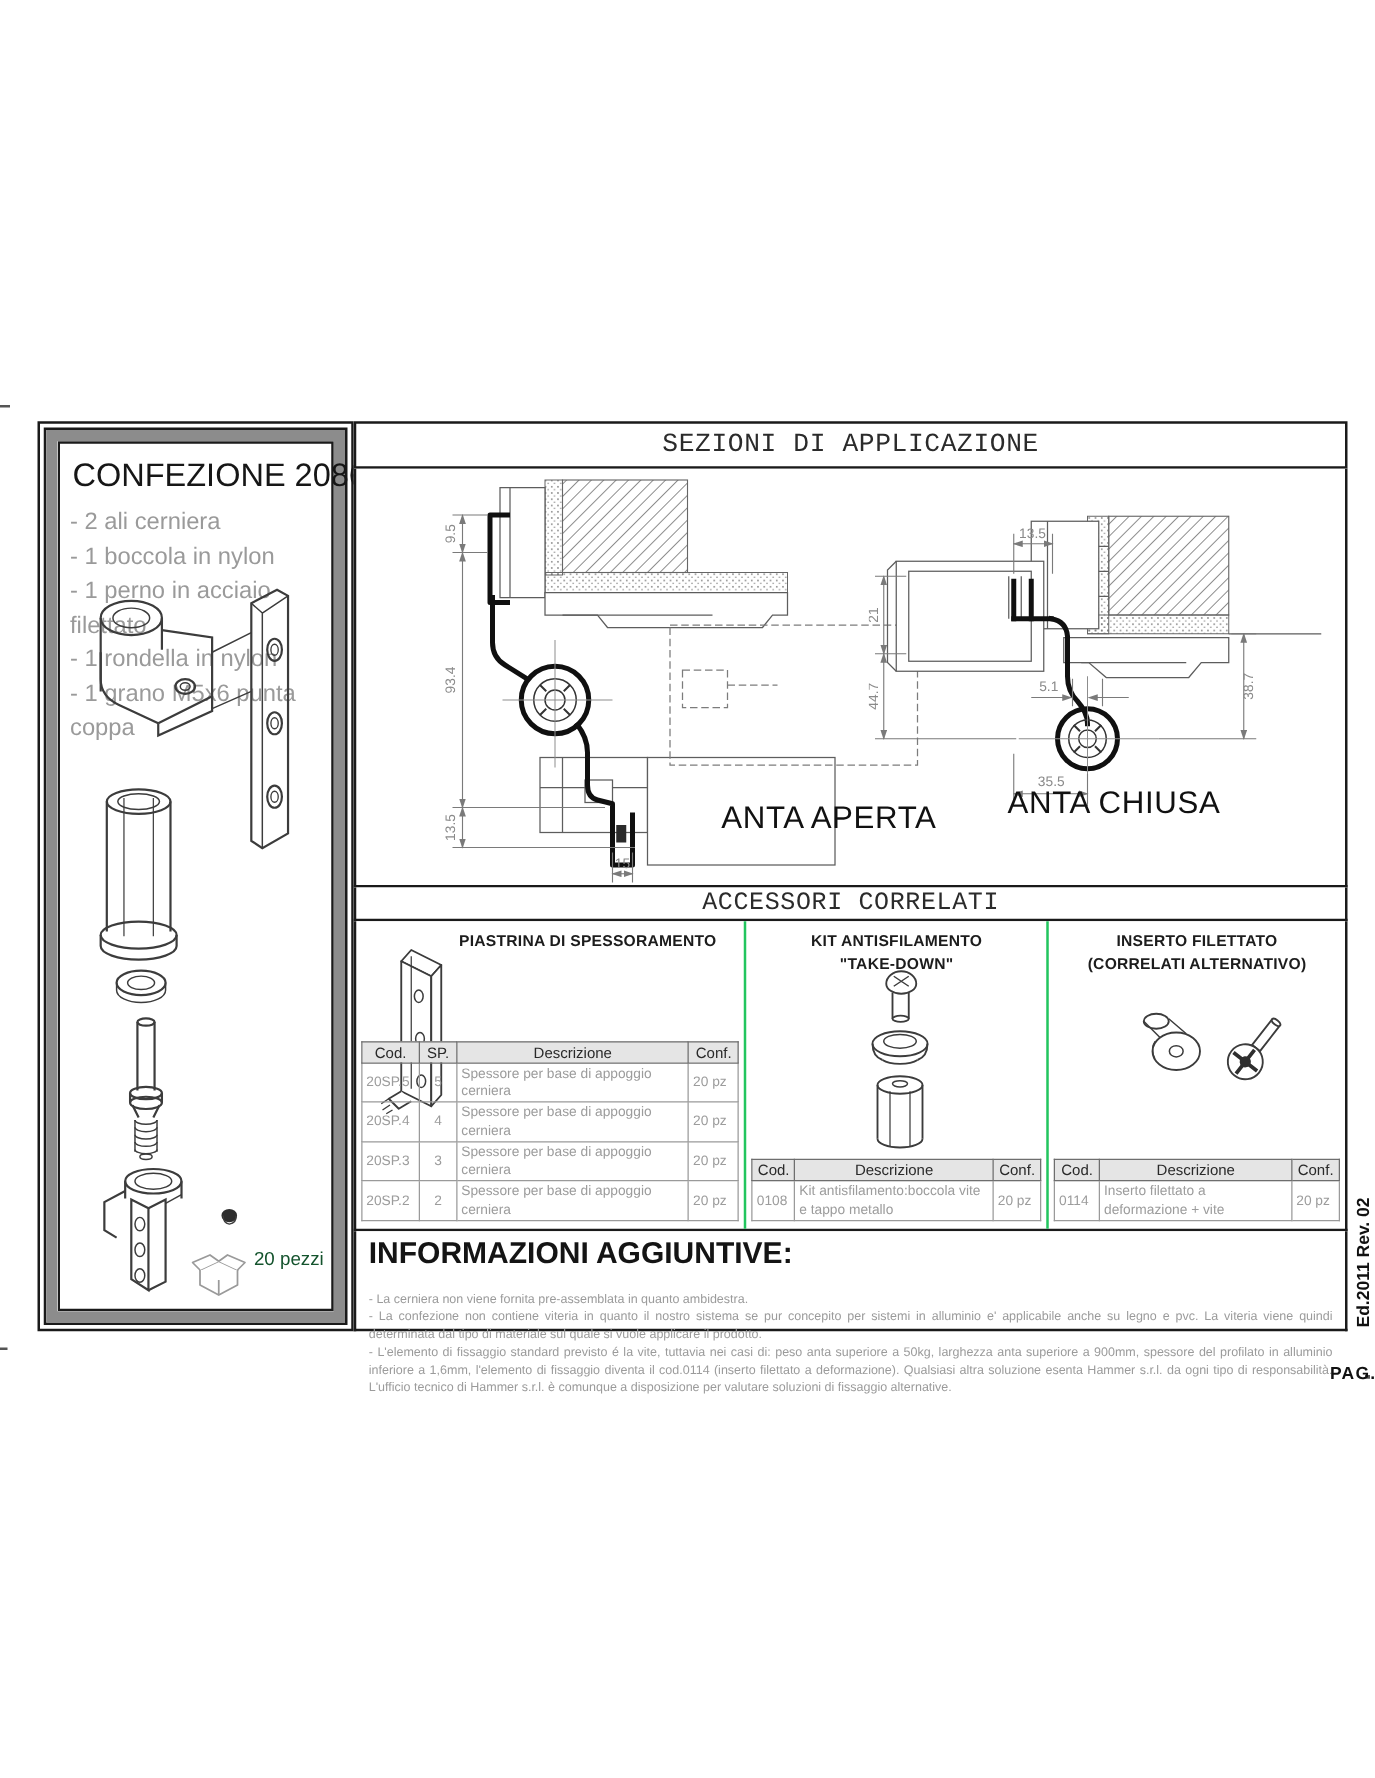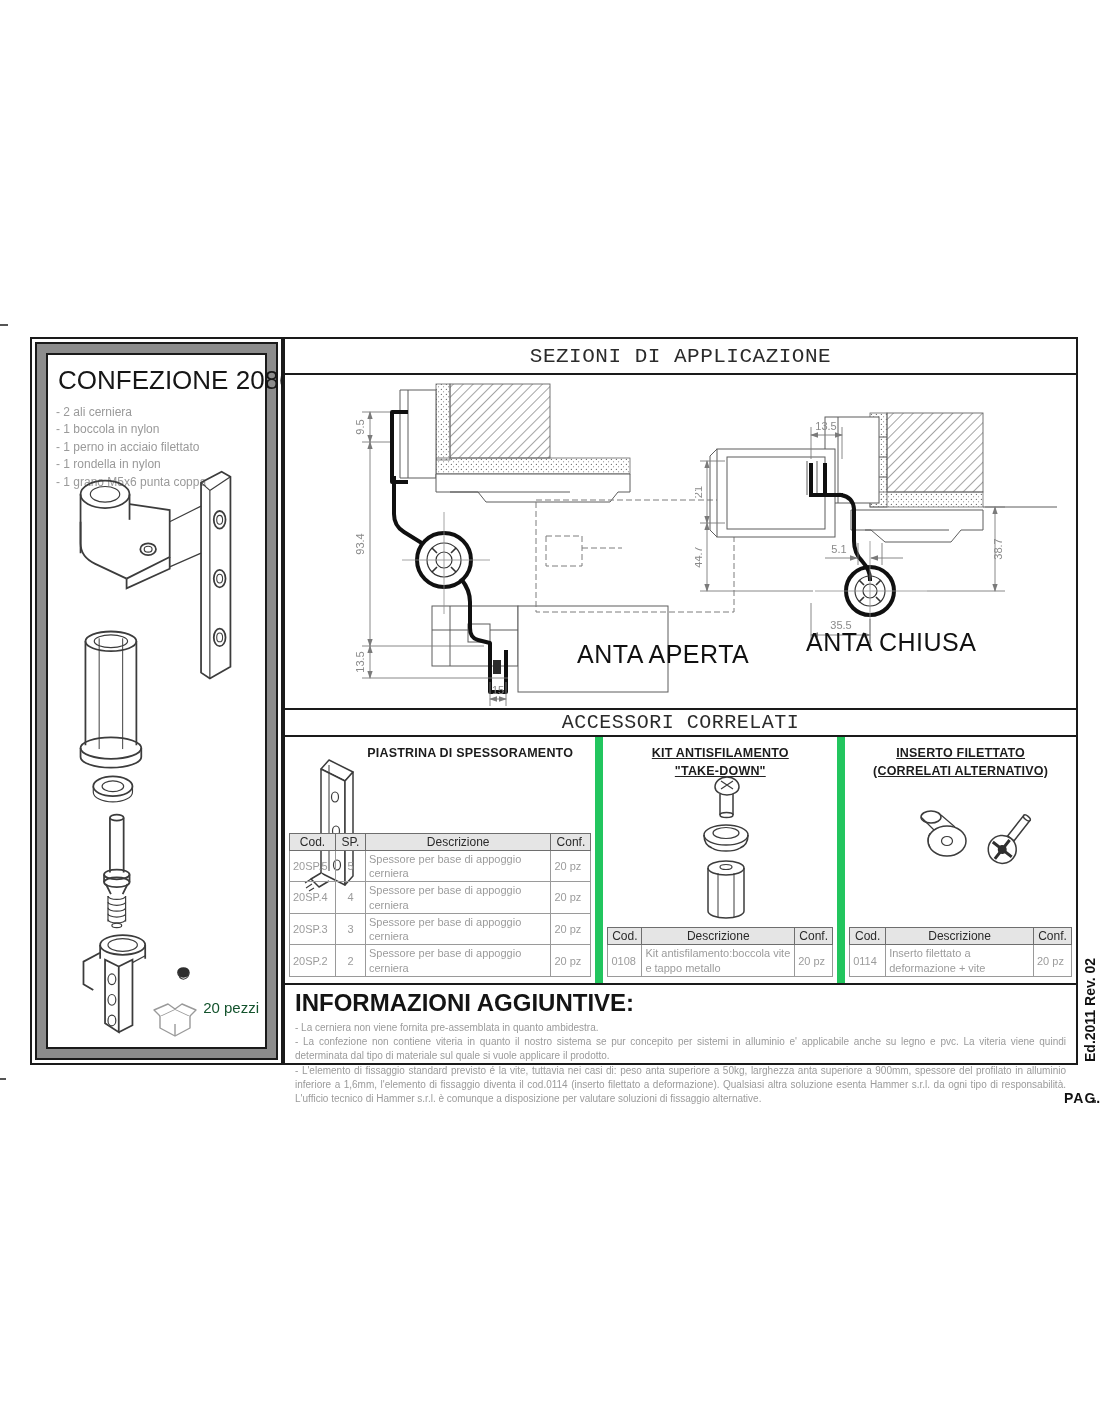--- a/index.html
+++ b/index.html
@@ -8,42 +8,42 @@
   .abs{position:absolute;}
   .box{border:2px solid #1a1a1a;background:#fff;box-sizing:border-box;}
   .hdr{display:flex;align-items:center;justify-content:center;
        font-size:21px;color:#2b2b2b;letter-spacing:.5px;font-family:Liberation Mono, monospace;}
   
   #confezione{left:30px;top:337px;width:253px;height:728px;padding:5px;}
   #conf-frame{width:100%;height:100%;box-sizing:border-box;border:9px solid #8c8c8c;
       box-shadow:inset 0 0 0 2px #1a1a1a,0 0 0 2px #1a1a1a;background:#fff;
       position:relative;padding:10px 8px 8px 10px;}
   #conf-title{font-size:26px;color:#161616;margin:2px 0 8px 2px;white-space:nowrap;}
-  .conf-item{font-size:12px;color:#9a9a9a;line-height:1.45;}
+  .conf-item{font-size:19px;color:#9a9a9a;line-height:1.45;}
   #pezzi{position:absolute;right:8px;bottom:12px;display:flex;gap:6px;
          color:#14532d;font-size:15px;}
   
   #sez-hdr{left:283px;top:337px;width:795px;height:38px;}
   #sez-body{left:283px;top:375px;width:795px;height:335px;border-top:none;}
   #acc-hdr{left:283px;top:710px;width:795px;height:27px;border-top:none;font-size:20px;}
   #acc-body{left:283px;top:737px;width:795px;height:248px;border-top:none;display:flex;}
   .panel{position:relative;box-sizing:border-box;height:100%;}
-  .panel+.panel{border-left:8px solid #22c55e;text-decoration:underline;}
+  .panel+.panel{border-left:2px solid #22c55e;}
   .panel-title{margin-top:8px;text-align:center;font-size:12.5px;font-weight:bold;
                color:#1c1c1c;line-height:1.4;letter-spacing:.2px;}
   table{border-collapse:collapse;position:absolute;left:4px;right:4px;bottom:6px;
         width:calc(100% - 8px);font-size:11px;table-layout:fixed;}
   th{border:1px solid #6e6e6e;color:#2a2a2a;font-weight:normal;font-size:12px;
      padding:1px 3px;text-align:center;background:#e5e5e5;}
   td{border:1px solid #9a9a9a;color:#9c9c9c;padding:1px 3px;line-height:1.3;
      overflow:hidden;}
   td.c{text-align:center;}
   #info-box{left:283px;top:985px;width:795px;height:80px;border-top:none;
             padding:4px 10px 4px 10px;}
-  #info-title{font-size:24px;font-weight:bold;color:#141414;margin-bottom:4px;}
+  #info-title{font-size:24px;font-weight:bold;color:#141414;margin-bottom:16px;}
   .info-line{font-size:10px;color:#9b9b9b;line-height:1.42;text-align:justify;}
   .anta-label{position:absolute;font-size:25px;color:#111;letter-spacing:.5px;}
   #edition{left:1082px;top:1062px;transform:rotate(-90deg);transform-origin:0 0;
            font-weight:bold;font-size:14px;color:#111;white-space:nowrap;width:120px;}
   #pagenum{left:1064px;top:1068px;width:90px;font-weight:bold;font-size:14px;
            letter-spacing:1px;line-height:1.15;color:#111;margin-top:22px;}
   .cropmark{background:#555;}
   svg text{font-family:"Liberation Sans",sans-serif;}
   .dimtxt{font-size:11px;fill:#8a8a8a;}
 </style>

